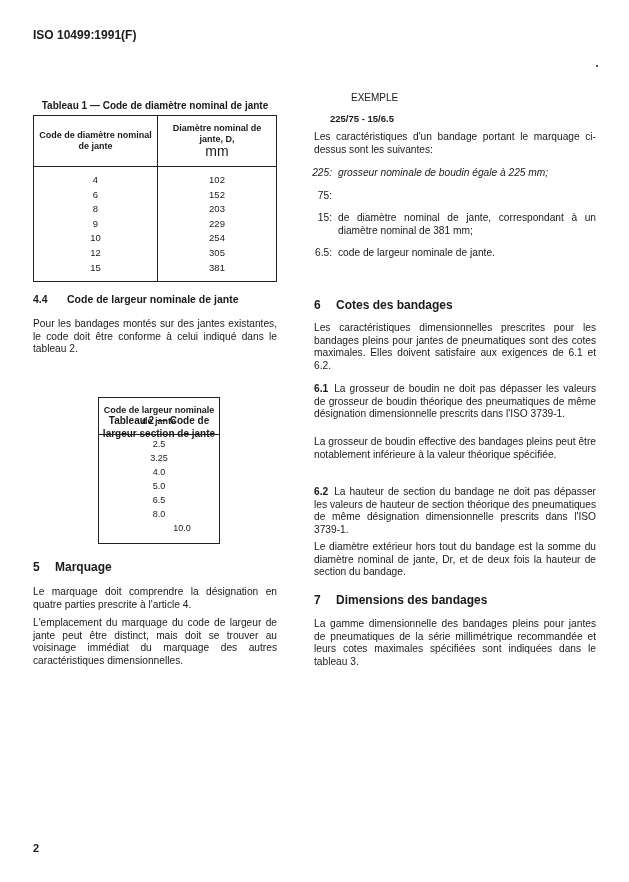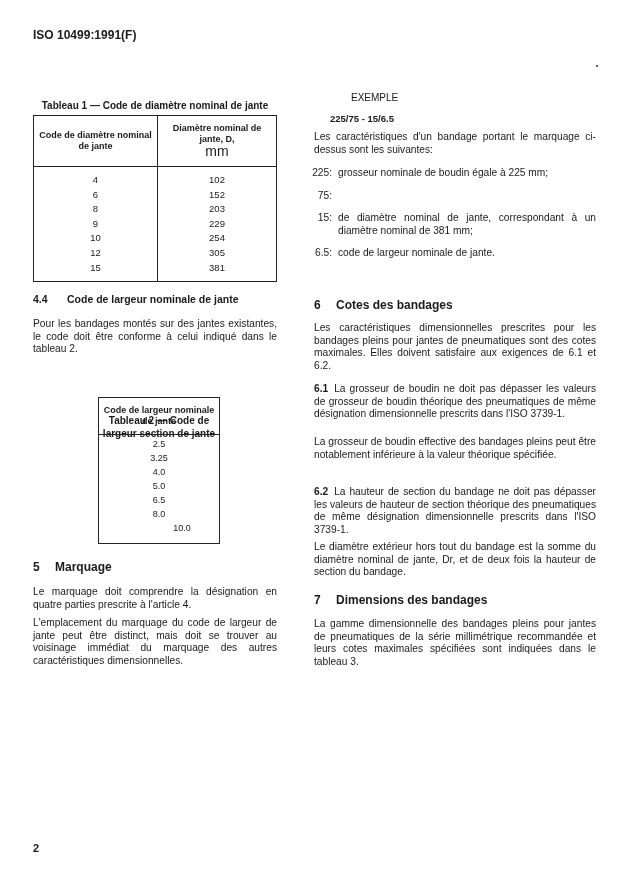--- a/index.html
+++ b/index.html
@@ -130,21 +130,21 @@
   <span class="num">5</span><span>Marquage</span>
 </div>
 <div class="abs p" style="left:33px; top:586px; width:244px;">Le marquage doit comprendre la désignation en quatre parties prescrite à l'article 4.</div>
 <div class="abs p" style="left:33px; top:617px; width:244px;">L'emplacement du marquage du code de largeur de jante peut être distinct, mais doit se trouver au voisinage immédiat du marquage des autres caractéristiques dimensionnelles.</div>
 
 <div class="abs" style="left:314px; top:92px; font-size:10px;padding-left:37px;">EXEMPLE</div>
 <div class="abs" style="left:330px; top:113px; font-size:9.5px; font-weight:bold;">225/75 - 15/6.5</div>
 <div class="abs p" style="left:314px; top:131px; width:282px;">Les caractéristiques d'un bandage portant le marquage ci-dessus sont les suivantes:</div>
 
 <div class="abs" style="left:296px; top:167px; width:300px;">
-  <div class="list-item" style="margin-bottom:10px;">
+  <div class="list-item" style="margin-bottom:10px;font-style:italic;">
     <span class="lbl">225:</span>
     <span class="txt">grosseur nominale de boudin égale à 225 mm;</span>
   </div>
   <div class="list-item" style="margin-bottom:10px;">
     <span class="lbl">75:</span>
   </div>
   <div class="list-item" style="margin-bottom:10px;">
     <span class="lbl">15:</span>
     <span class="txt">de diamètre nominal de jante, correspondant à un diamètre nominal de 381 mm;</span>
   </div>

